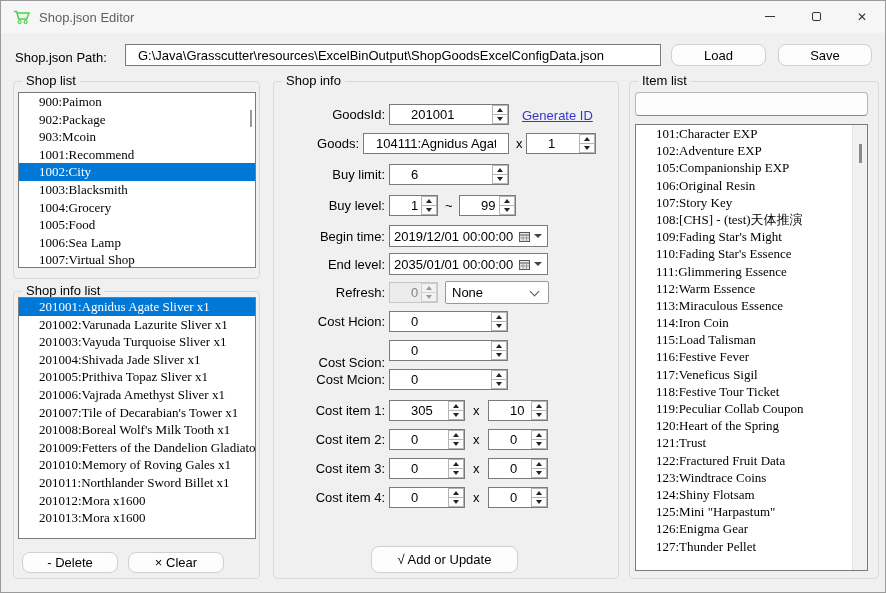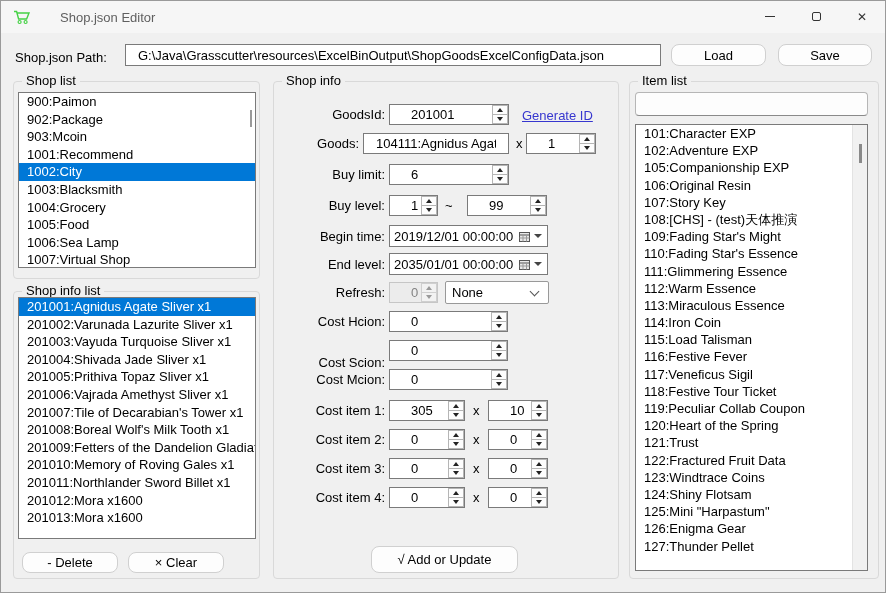--- a/index.html
+++ b/index.html
@@ -1,42 +1,42 @@
 <!DOCTYPE html>
 <html><head>
 <meta charset="utf-8">
 <style>
   * { box-sizing: border-box; margin: 0; padding: 0; }
   html,body { background:#fff; }
   body { font-family: "Liberation Sans", sans-serif; width:886px; height:593px; overflow:hidden; }
   #window { position:relative; width:886px; height:593px; background:#f0f0f0; border:1px solid #9a9a9a; }
 
   
-  .titlebar { position:absolute; top:0; left:0; right:0; height:32px; background:#f6f6f6; display:flex; align-items:center;gap:21px; }
+  .titlebar { position:absolute; top:0; left:0; right:0; height:32px; background:#f6f6f6; display:flex; align-items:center; }
   .app-icon { margin-left:12px; display:flex; align-items:center; }
   .title-text { margin-left:8px; font-size:13px; color:#5f5f5f; }
   .wc-group { position:absolute; right:0; top:0; display:flex; }
   .wc { width:46px; height:31px; display:flex; align-items:center; justify-content:center; }
   .min-glyph { width:10px; height:1px; background:#333; display:block; }
   .max-glyph { width:9px; height:9px; border:1px solid #333; border-radius:2px; display:block; }
   .close-glyph { font-size:12px; color:#333; }
 
   
   .flabel { position:absolute; font-size:13px; color:#000; white-space:nowrap; }
   .tbox { position:absolute; background:#fff; border:1px solid #7a7a7a; height:22px; }
   .tbox input { width:100%; height:100%; border:0; outline:none; background:transparent; font:13px "Liberation Sans",sans-serif; padding:0 12px; color:#000; }
   .btn { position:absolute; background:#fdfdfd; border:1px solid #d0d0d0; border-radius:8px; font-size:13px; color:#000; display:flex; align-items:center; justify-content:center; cursor:default; }
 
   
   .gbox { position:absolute; border:1px solid #d9d9d9; border-radius:4px; }
   .gbox-label { position:absolute; top:-9px; left:8px; background:#f0f0f0; padding:0 4px; font-size:13px; color:#000; white-space:nowrap; }
 
   
   .listbox { position:absolute; background:#fff; border:1px solid #7a7a7a; overflow:hidden; }
-  .list-item { font-size:13px; color:#000; padding-left:8px; white-space:nowrap; overflow:hidden; }
+  .list-item { font-size:13px; color:#000; padding-left:20px; white-space:nowrap; overflow:hidden;font-family:Liberation Serif, serif; }
   .lb-17 .list-item { height:17.6px; line-height:17.6px; }
   .lb-16 .list-item { height:17.2px; line-height:17.2px; }
   .list-item.selected { background:#0078d7; color:#fff; }
   .vthumb { position:absolute; width:2px; background:#9a9a9a; }
   .vtrack { position:absolute; top:0; bottom:0; right:0; width:15px; background:#f1f1f1; border-left:1px solid #e3e3e3; }
   .vtrack .vthumb { left:6px; width:3px; background:#8a8a8a; }
 
   
   .numbox { position:absolute; background:#fff; border:1px solid #7a7a7a; height:21px; }
   .numbox input { width:calc(100% - 17px); height:100%; border:0; outline:none; background:transparent; font:13px "Liberation Sans",sans-serif; padding:0 0 0 21px; color:#000; }
@@ -194,21 +194,21 @@
     <div class="spin">
         <div class="sb">
           <i class="tu"></i>
         </div>
         <div class="sb">
           <i class="td"></i>
         </div>
       </div>
   </div>
   <span class="sep-text" style="left:444px; top:197px;">~</span>
-  <div class="numbox" style="left:458px; top:194px; width:80px;margin-left:8px;">
+  <div class="numbox" style="left:458px; top:194px; width:57px;">
     <input value="99" style="">
     <div class="spin">
         <div class="sb">
           <i class="tu"></i>
         </div>
         <div class="sb">
           <i class="td"></i>
         </div>
       </div>
   </div>

